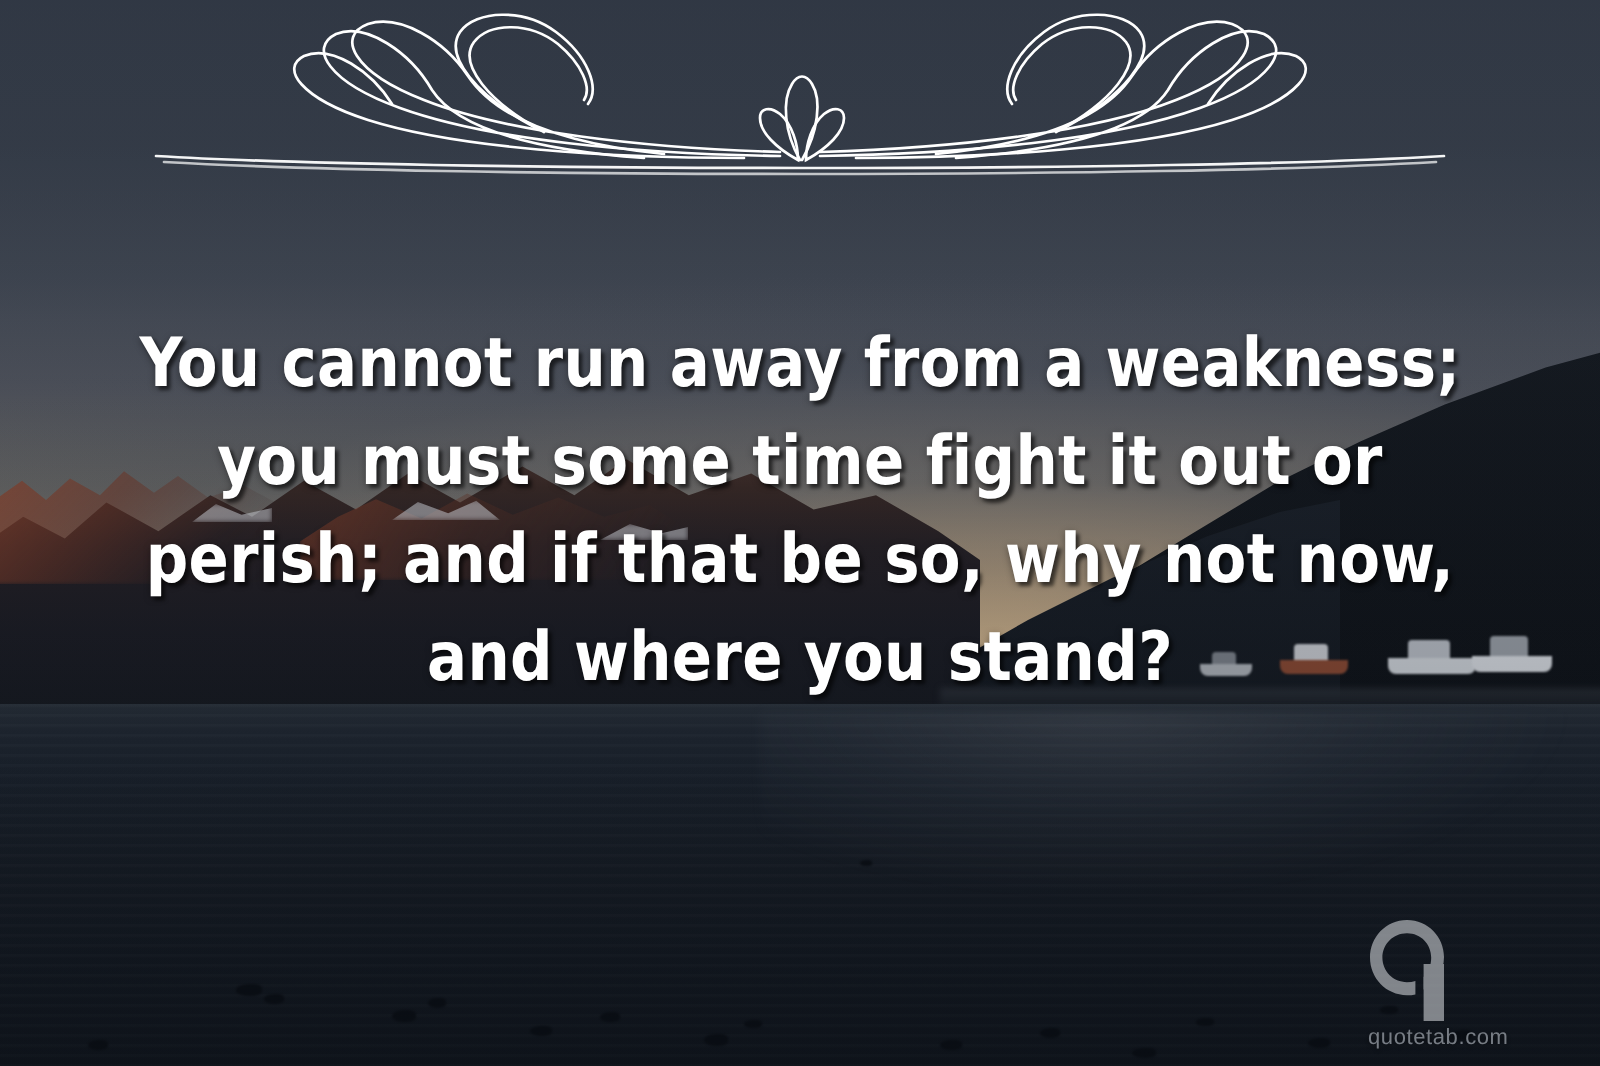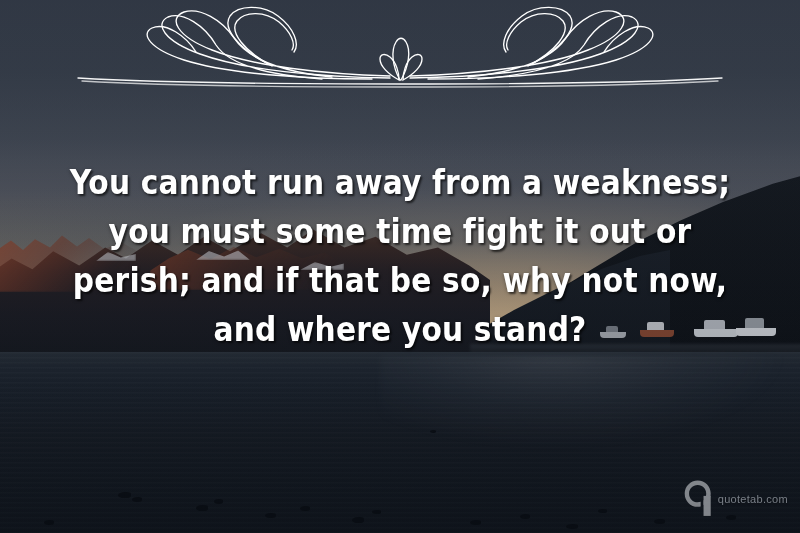--- a/index.html
+++ b/index.html
@@ -280,21 +280,22 @@
     text-shadow: 1px 1px 3px rgba(0,0,0,0.65);
   }
 
   
   .watermark {
     position: absolute;
     right: 12px;
     bottom: 8px;
     width: 104px;
     display: flex;
-    align-items: center;
+    flex-direction: column;
+    align-items: flex-start;
   }
   .wm-logo {
     width: 48px;
     height: 54px;
     opacity: 0.58;
   }
   .wm-logo svg { display: block; width: 100%; height: 100%; }
   .wm-text {
     margin-top: 1px;
     color: #9aa0a8;

